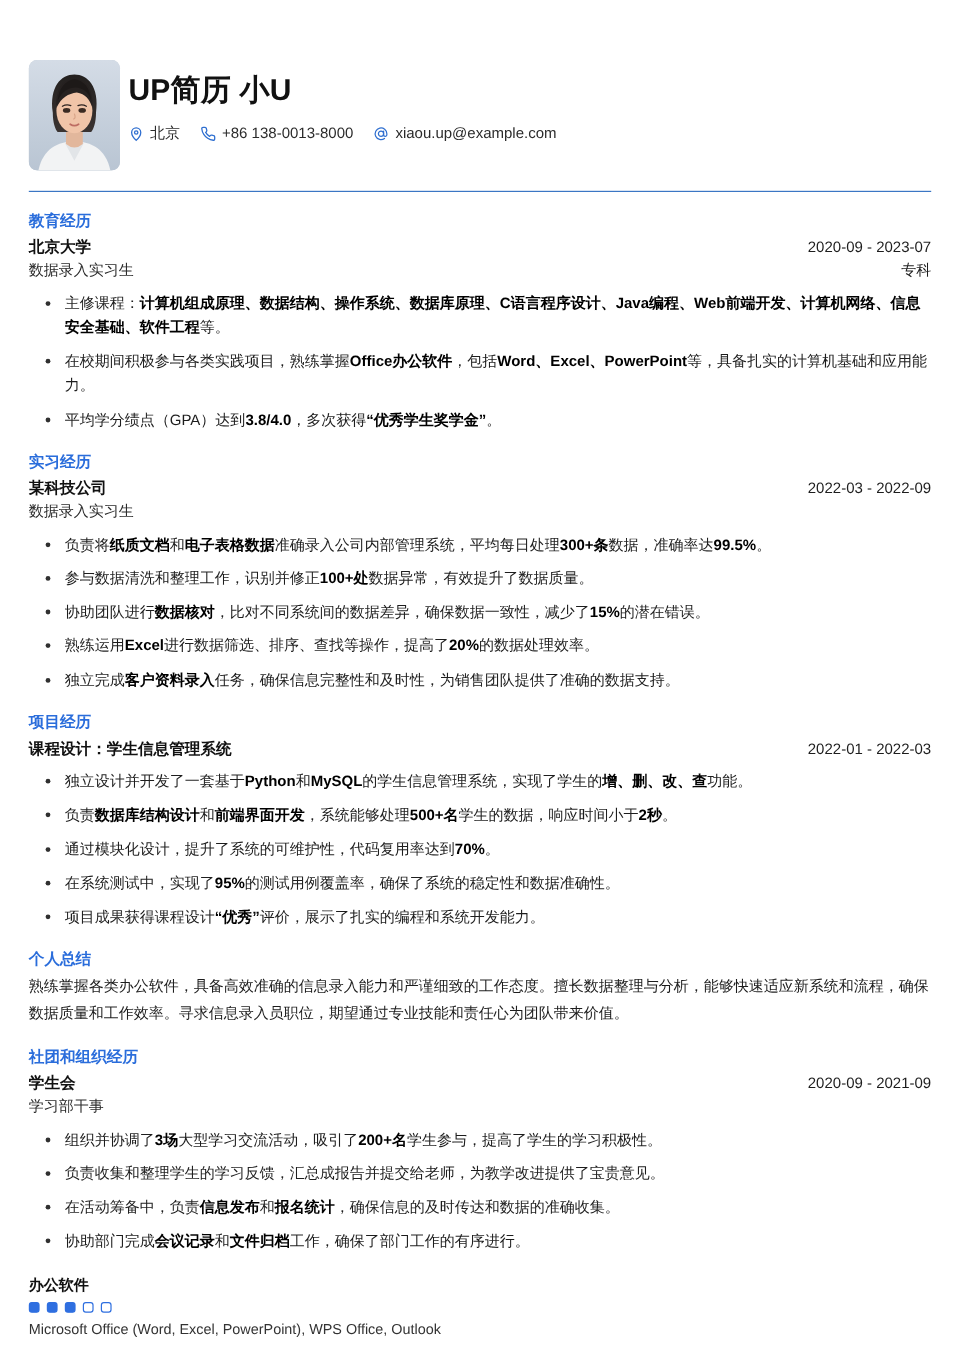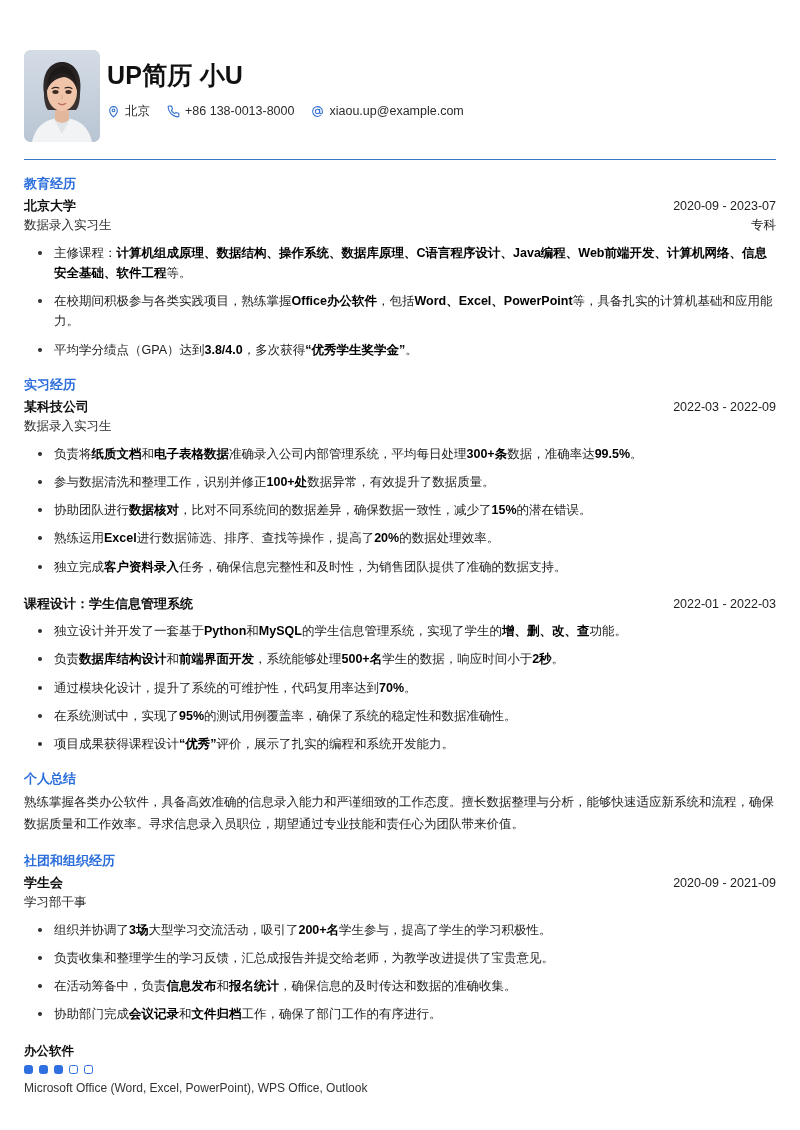--- a/index.html
+++ b/index.html
@@ -304,20 +304,21 @@
           <ul class="bullets">
             <li>负责将<b>纸质文档</b>和<b>电子表格数据</b>准确录入公司内部管理系统，平均每日处理<b>300+条</b>数据，准确率达<b>99.5%</b>。</li>
             <li>参与数据清洗和整理工作，识别并修正<b>100+处</b>数据异常，有效提升了数据质量。</li>
             <li>协助团队进行<b>数据核对</b>，比对不同系统间的数据差异，确保数据一致性，减少了<b>15%</b>的潜在错误。</li>
             <li>熟练运用<b>Excel</b>进行数据筛选、排序、查找等操作，提高了<b>20%</b>的数据处理效率。</li>
             <li>独立完成<b>客户资料录入</b>任务，确保信息完整性和及时性，为销售团队提供了准确的数据支持。</li>
           </ul>
         </div>
       </div>
       <div class="section">
+        <div class="sec-title">项目经历</div>
         <div class="entry">
           <div class="entry-row">
             <div class="entry-org">课程设计：学生信息管理系统</div>
             <div class="entry-date">2022-01 - 2022-03</div>
           </div>
           <ul class="bullets">
             <li>独立设计并开发了一套基于<b>Python</b>和<b>MySQL</b>的学生信息管理系统，实现了学生的<b>增、删、改、查</b>功能。</li>
             <li>负责<b>数据库结构设计</b>和<b>前端界面开发</b>，系统能够处理<b>500+名</b>学生的数据，响应时间小于<b>2秒</b>。</li>
             <li>通过模块化设计，提升了系统的可维护性，代码复用率达到<b>70%</b>。</li>
             <li>在系统测试中，实现了<b>95%</b>的测试用例覆盖率，确保了系统的稳定性和数据准确性。</li>

